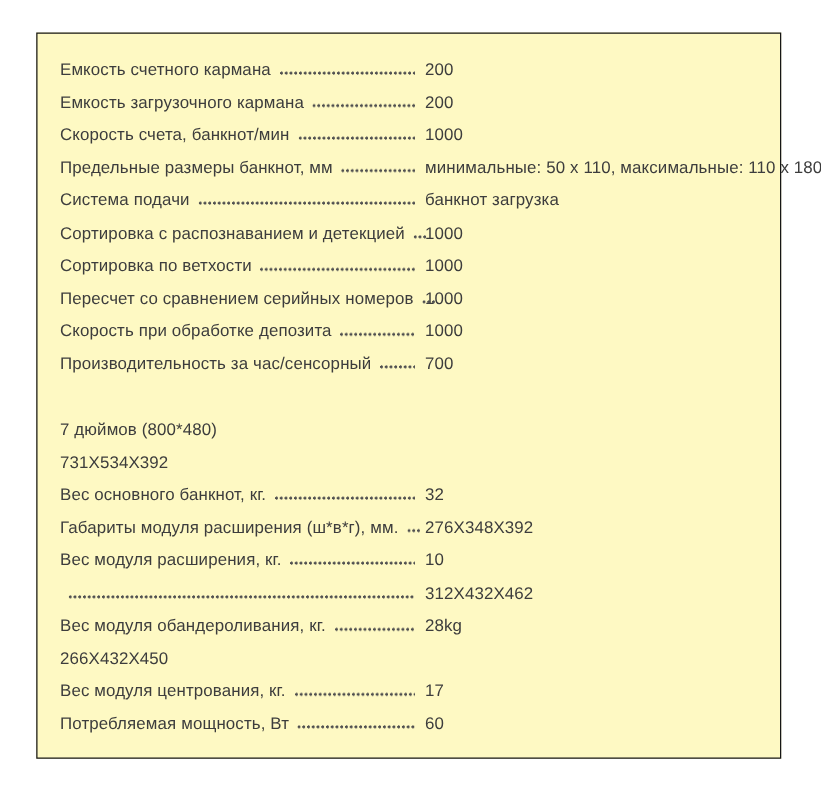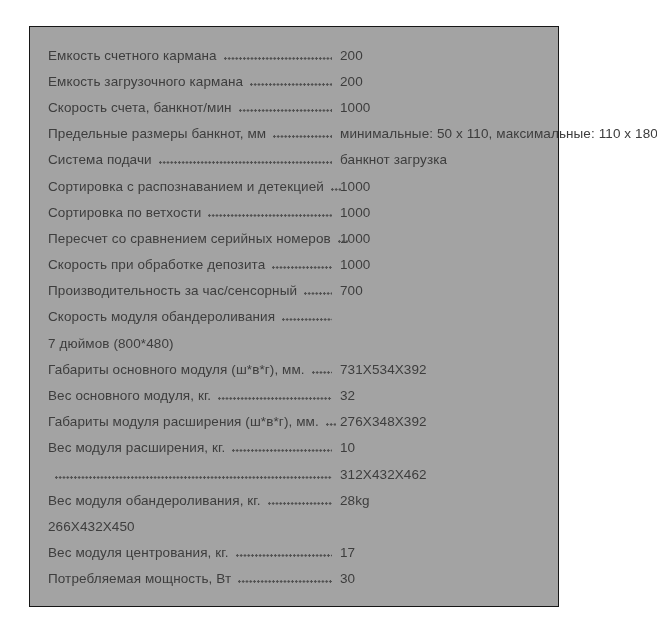--- a/index.html
+++ b/index.html
@@ -11,25 +11,25 @@
     width: 657px;
     height: 641px;
     position: relative;
     font-family: "Liberation Sans", "DejaVu Sans", sans-serif;
     overflow: hidden;
   }
   .spec-frame {
     position: absolute;
     left: 29px;
     top: 26px;
-    width: 530px;
+    width: 596px;
     height: 581px;
     box-sizing: border-box;
     border: 1.5px solid #161616;
-    background: #a3a3a3;
+    background: #fef9c3;
   }
   .spec-list {
     padding: 15px 4px 0 18px;
   }
   .spec-row {
     display: grid;
     grid-template-columns: 284px auto;
     column-gap: 8px;
     align-items: center;
     height: 26.2px;
@@ -142,41 +142,33 @@
 
   <div class="spec-row">
     <div class="label-wrap">
       <span class="spec-label">Производительность за час/сенсорный</span>
       <span class="leader"></span>
     </div>
     <span class="spec-value">700</span>
   </div>
 
   <div class="spec-row">
-    <div class="label-wrap">
-      <span class="spec-label">Скорость модуля обандероливания</span>
-      <span class="leader"></span>
-    </div>
   </div>
 
   <div class="spec-row">
     <span class="spec-value">7 дюймов (800*480)</span>
   </div>
 
   <div class="spec-row">
-    <div class="label-wrap">
-      <span class="spec-label">Габариты основного модуля (ш*в*г), мм.</span>
-      <span class="leader"></span>
-    </div>
     <span class="spec-value">731X534X392</span>
   </div>
 
   <div class="spec-row">
     <div class="label-wrap">
-      <span class="spec-label">Вес основного модуля, кг.</span>
+      <span class="spec-label">Вес основного банкнот, кг.</span>
       <span class="leader"></span>
     </div>
     <span class="spec-value">32</span>
   </div>
 
   <div class="spec-row">
     <div class="label-wrap">
       <span class="spec-label">Габариты модуля расширения (ш*в*г), мм.</span>
       <span class="leader"></span>
     </div>
@@ -216,16 +208,16 @@
       <span class="leader"></span>
     </div>
     <span class="spec-value">17</span>
   </div>
 
   <div class="spec-row">
     <div class="label-wrap">
       <span class="spec-label">Потребляемая мощность, Вт</span>
       <span class="leader"></span>
     </div>
-    <span class="spec-value">30</span>
+    <span class="spec-value">60</span>
   </div>
 </div>
 </div>
 
 </body></html>

